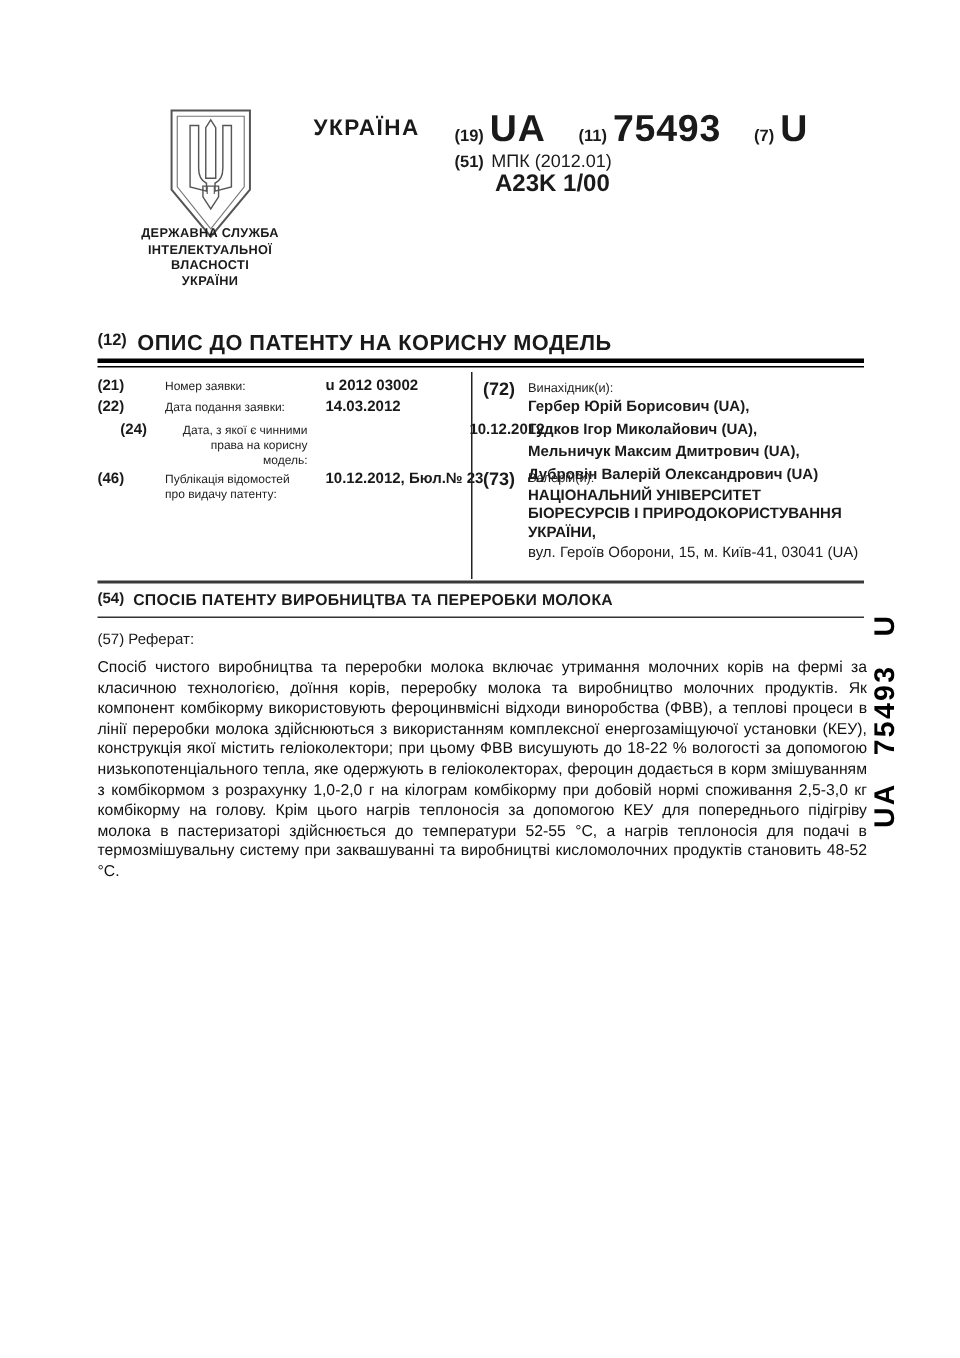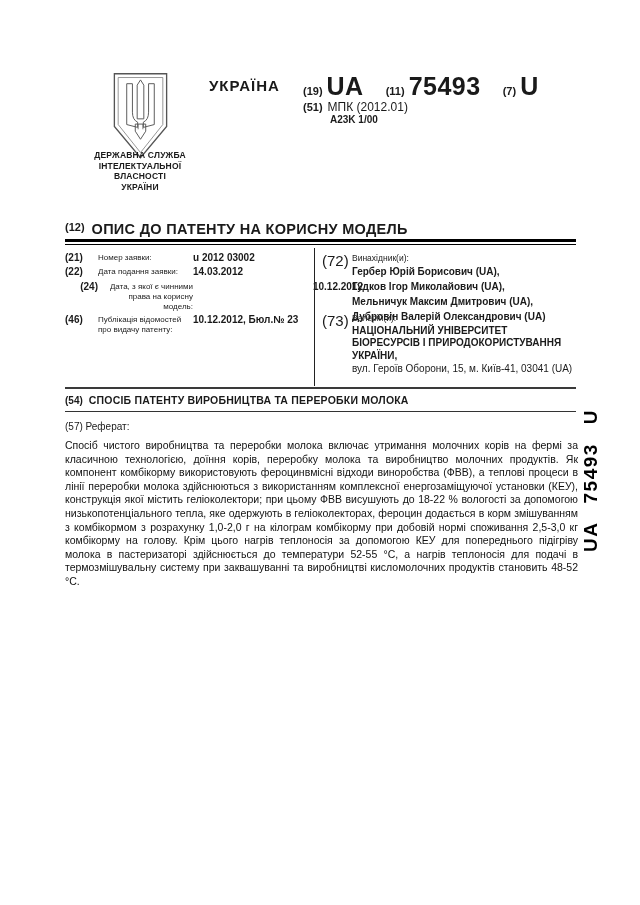--- a/index.html
+++ b/index.html
@@ -26,48 +26,48 @@
   .country { left: 209px; top: 77px; font-size: 15px; font-weight: bold; letter-spacing: 1px; }
 
   .pubrow { left: 303px; top: 72px; display: flex; align-items: baseline; white-space: nowrap; }
   .pubrow .sm { font-size: 11px; font-weight: bold; margin-right: 4px; }
   .pubrow .lg { font-size: 25px; font-weight: bold; letter-spacing: 0.5px; }
   .pubrow .gap { margin-right: 22px; }
 
   .ipcrow { left: 303px; top: 100px; display: flex; align-items: baseline; white-space: nowrap; }
   .ipcrow .sm { font-size: 11px; font-weight: bold; margin-right: 5px; }
   .ipcrow .ed { font-size: 12px; }
-  .ipc-class { left: 330px; top: 114px; font-size: 10px; font-weight: bold; }
+  .ipc-class { left: 330px; top: 114px; font-size: 16px; font-weight: bold; }
 
   
   .doc-title { left: 65px; top: 221px; display: flex; align-items: flex-start; white-space: nowrap; }
   .doc-title .sm { font-size: 11px; font-weight: bold; margin-right: 7px; }
   .doc-title .t { font-size: 14.5px; font-weight: bold; letter-spacing: 0.3px; }
   .rule-thick { left: 65px; top: 239px; width: 511px; height: 3px; background: #000; }
   .rule-thin-under { left: 65px; top: 244px; width: 511px; height: 1px; background: #000; }
 
   
   .v-divider { left: 314px; top: 248px; width: 1px; height: 138px; background: #222; }
 
-  .brow { display: grid; grid-template-columns: 33px 95px 1fr; column-gap: 0; width: 298px; }
+  .brow { display: grid; grid-template-columns: 33px 95px 1fr; column-gap: 12px; width: 298px; }
   .brow .code { font-size: 10px; font-weight: bold; }
   .brow .lbl { font-size: 8px; line-height: 10px; padding-top: 1px; color: #222; }
   .brow .val { font-size: 10px; font-weight: bold; line-height: 11px; }
 
   .rblock { display: grid; grid-template-columns: 30px 1fr; width: 255px; }
-  .rblock .code { font-size: 15px; font-weight: normal; }
+  .rblock .code { font-size: 12px; font-weight: bold; }
   .rblock .lbl { font-size: 8.5px; line-height: 10px; padding-top: 1px; color: #222; }
   .rblock .names { font-size: 10px; font-weight: bold; line-height: 13px; margin-top: 2px; }
   .rblock .oname { font-size: 10px; font-weight: bold; line-height: 12.3px; margin-top: 2px; width: 223px; }
   .rblock .oaddr { font-size: 10px; line-height: 11.5px; margin-top: 1px; width: 223px; }
 
   .rule-mid { left: 65px; top: 387px; width: 511px; height: 2px; background: #3a3a3a; }
 
   
-  .inv-title { left: 65px; top: 394px; display: flex; align-items: center; white-space: nowrap; }
+  .inv-title { left: 65px; top: 394px; display: flex; align-items: flex-start; white-space: nowrap; }
   .inv-title .sm { font-size: 10px; font-weight: bold; margin-right: 6px; }
   .inv-title .t { font-size: 10.5px; font-weight: bold; letter-spacing: 0.2px; }
   .rule-54 { left: 65px; top: 411px; width: 511px; height: 1px; background: #333; }
   .abstract-label { left: 65px; top: 421px; font-size: 10px; }
   .abstract-text {
     left: 65px; top: 439px; width: 513px;
     font-size: 10.5px; line-height: 13.6px; text-align: justify; color: #111;
   }
 
   

